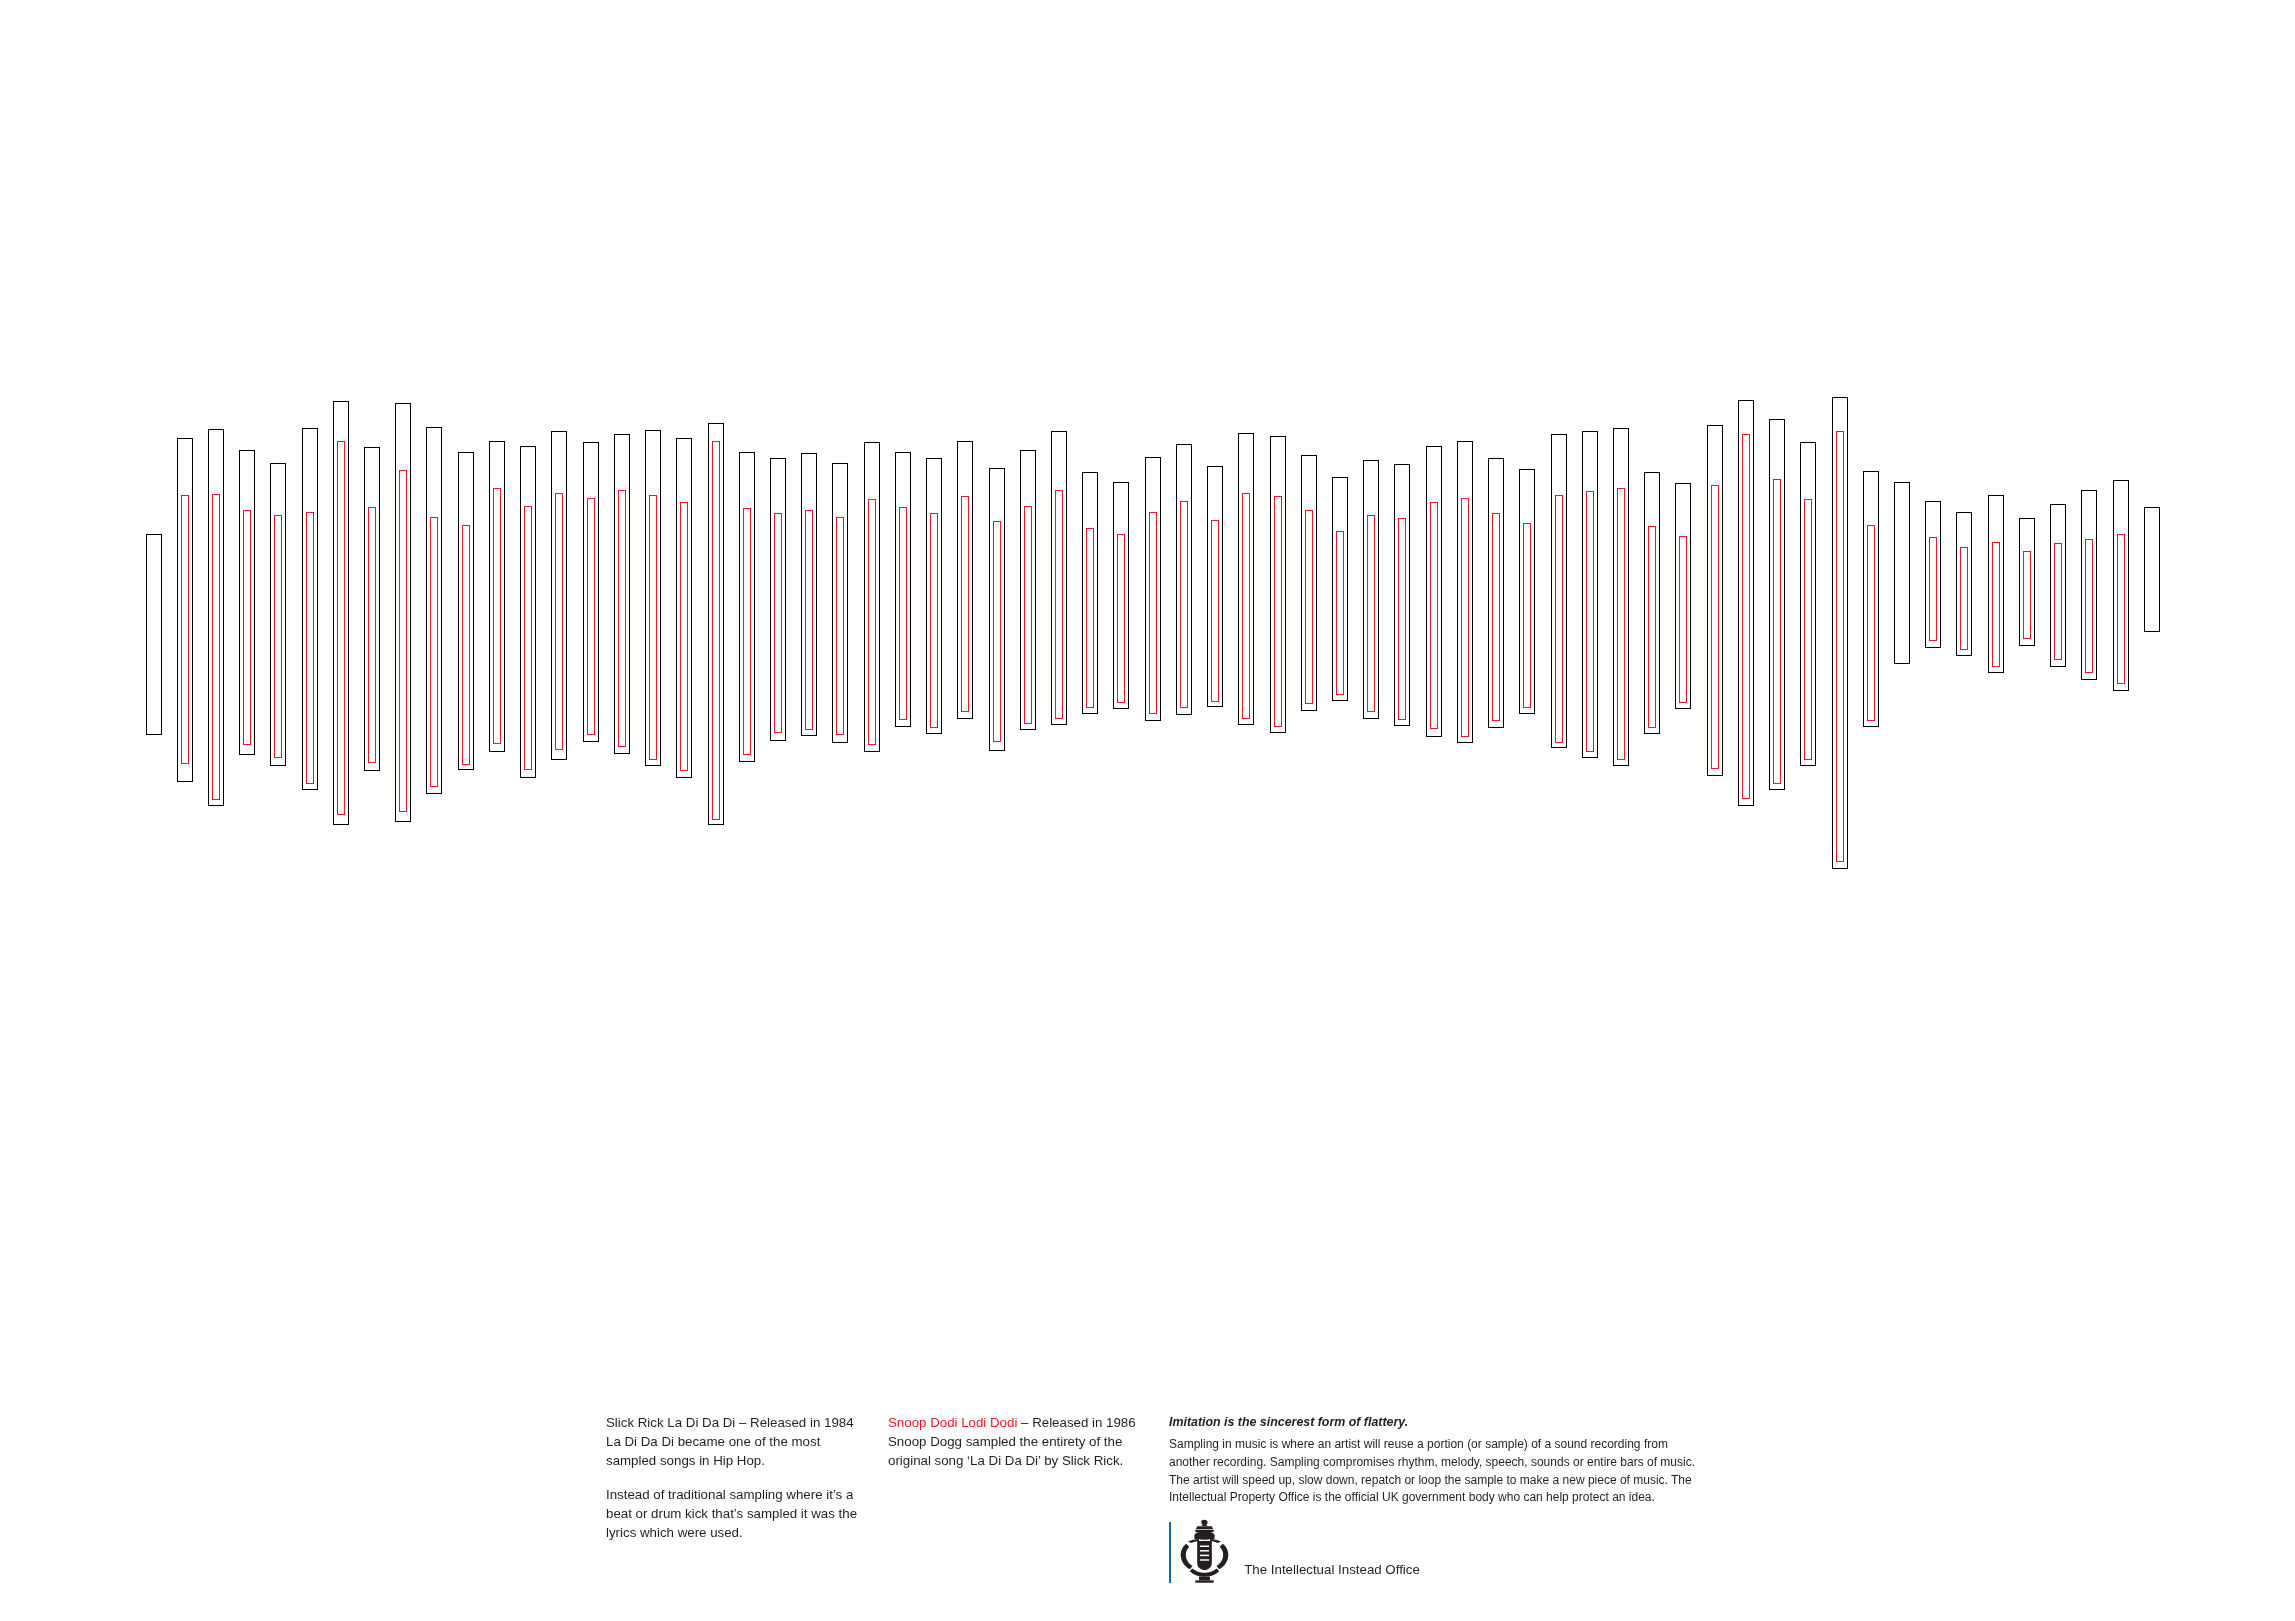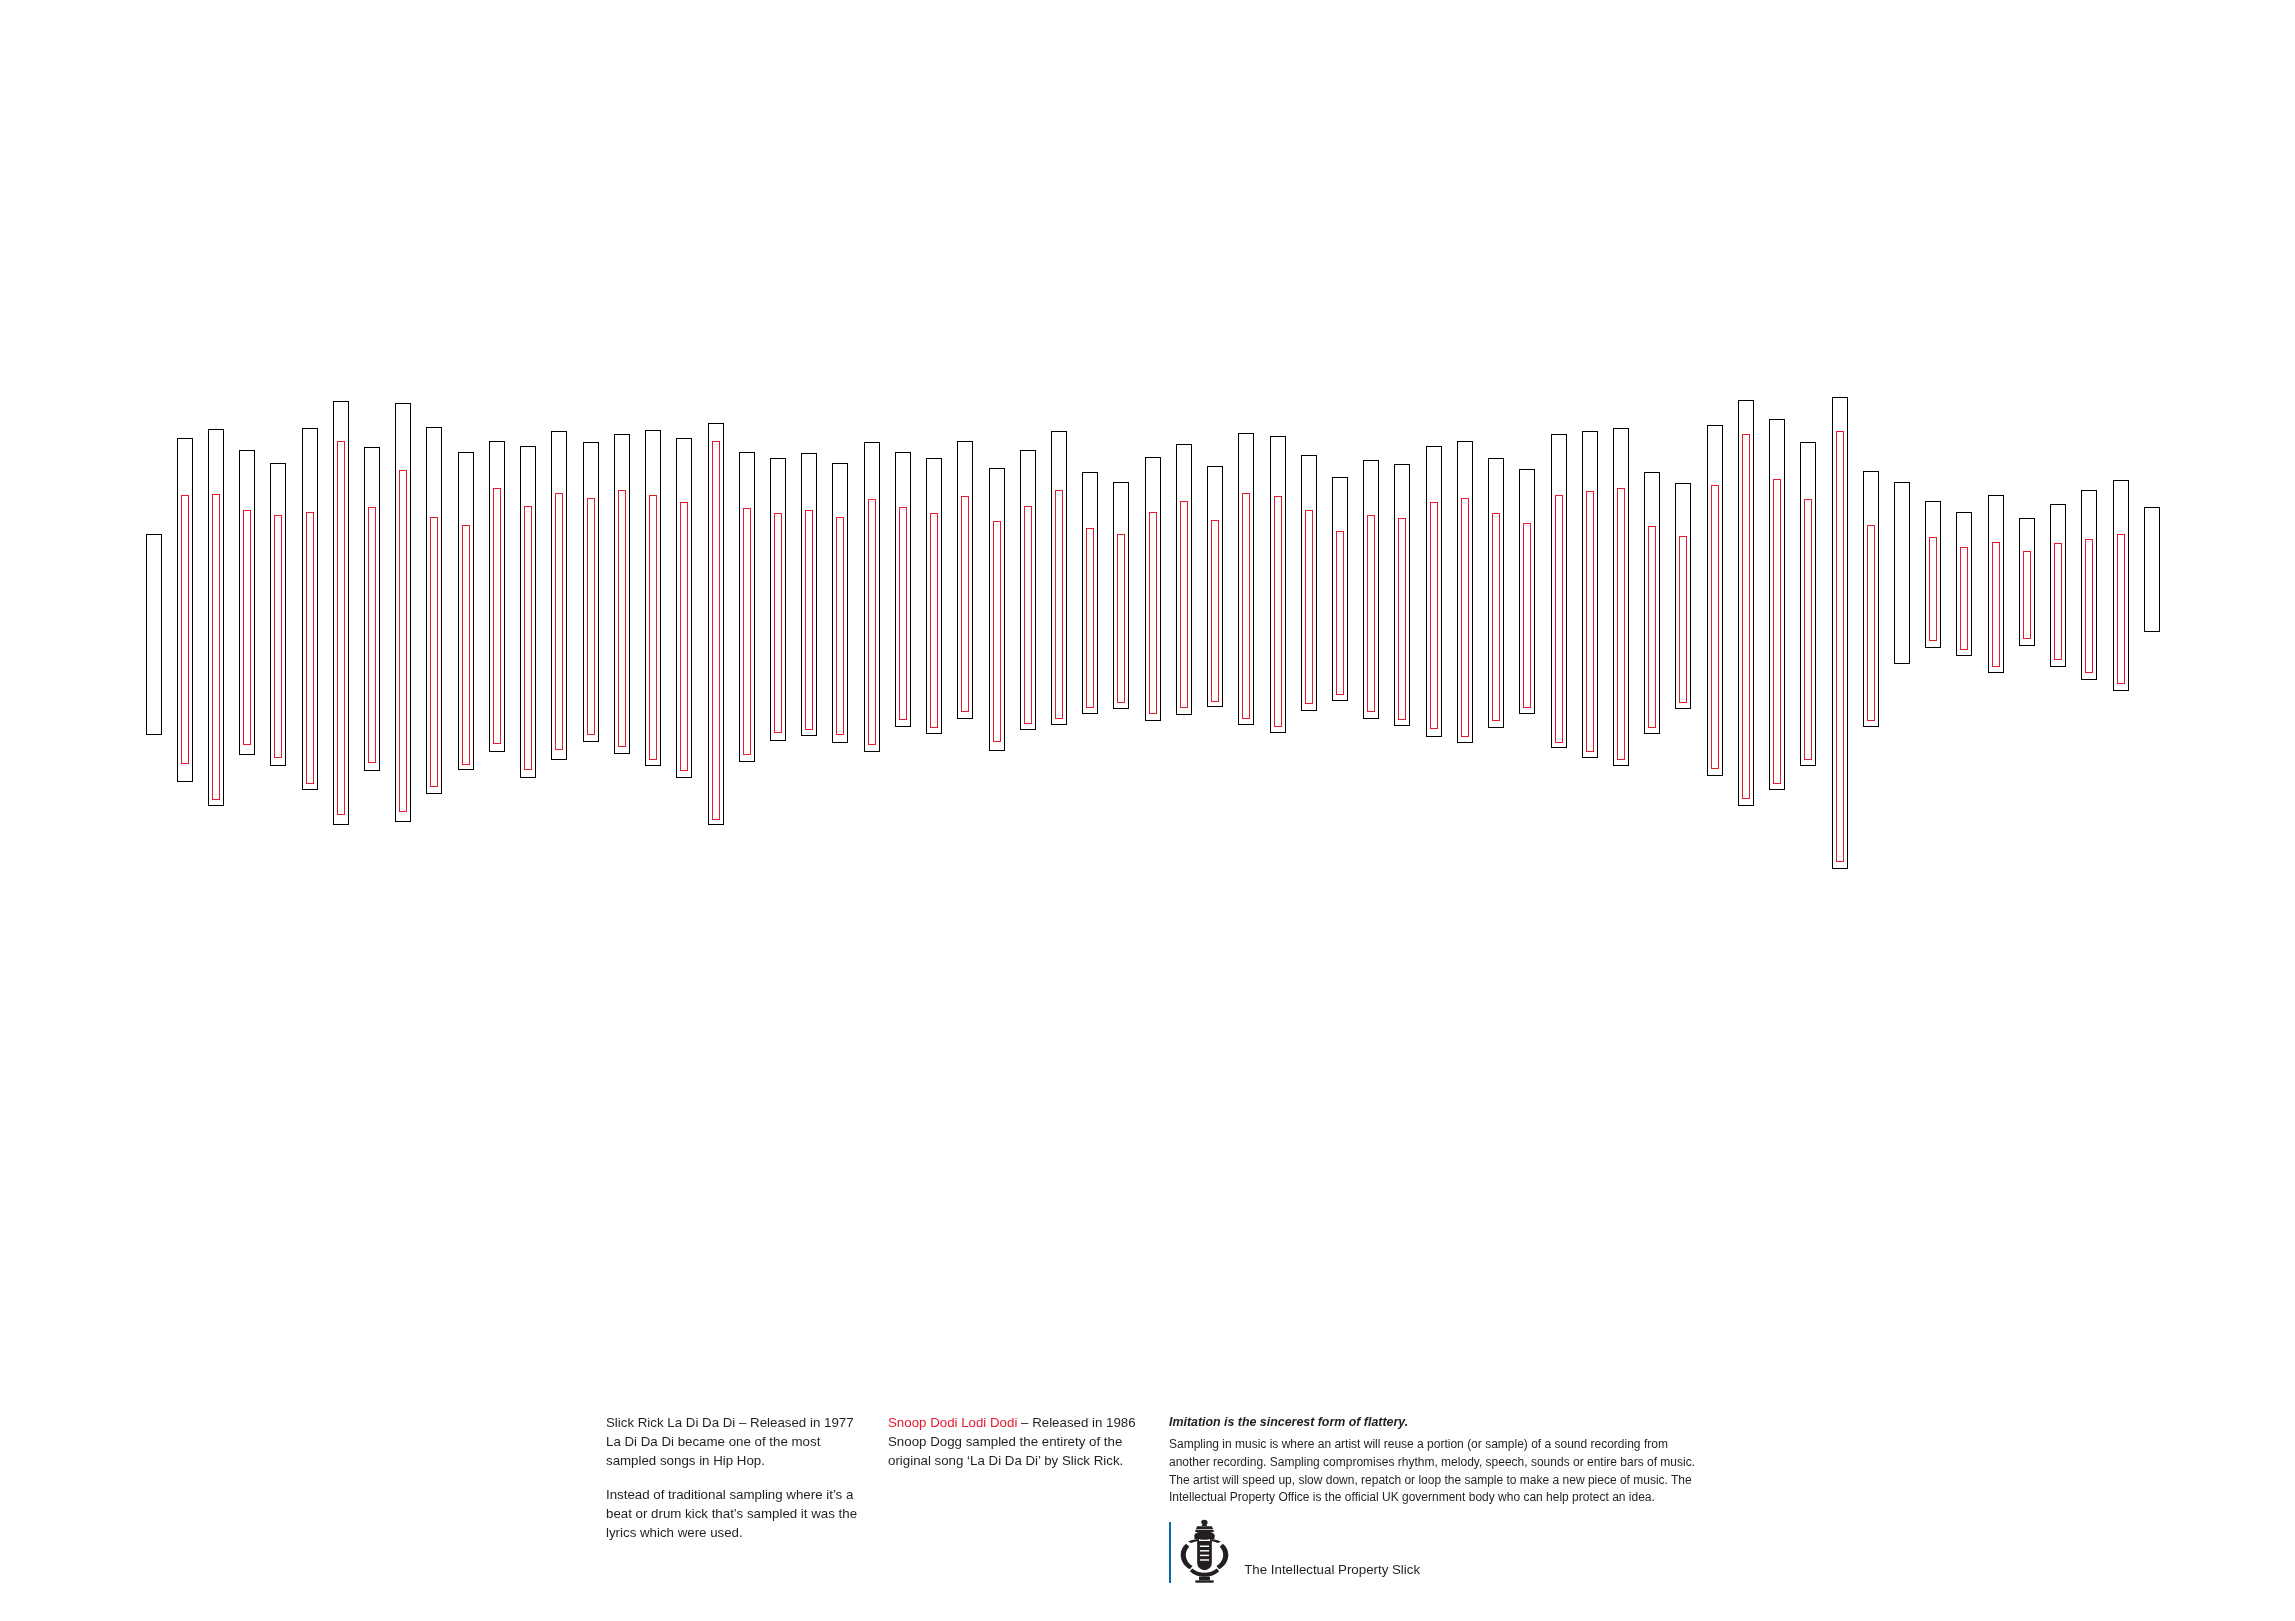--- a/index.html
+++ b/index.html
@@ -378,21 +378,21 @@
         <div class="bar-black" style="top: 85px; height: 211px; border-color: rgb(0, 0, 0);"></div>
         <div class="bar-red" style="top: 139px; height: 150px; border-color: rgb(232, 25, 44);"></div>
       </div>
       <div class="bar-group" style="left: 2006px; width: 16px;">
         <div class="bar-black" style="top: 112px; height: 125px; border-color: rgb(0, 0, 0);"></div>
       </div>
     </div>
 
   <div id="captions">
     <div class="col" id="col-1">
-      <p>Slick Rick La Di Da Di – Released in 1977 La Di Da Di became one of the most sampled songs in Hip Hop.</p>
+      <p>Slick Rick La Di Da Di – Released in 1984 La Di Da Di became one of the most sampled songs in Hip Hop.</p>
       <p>Instead of traditional sampling where it’s a beat or drum kick that’s sampled it was the lyrics which were used.</p>
     </div>
 
     <div class="col" id="col-2">
       <p><span class="red-title">Snoop Dodi Lodi Dodi</span><span> – Released in 1986 Snoop Dogg sampled the entirety of the original song ‘La Di Da Di’ by Slick Rick.</span></p>
     </div>
 
     <div class="col" id="col-3">
       <p class="head">Imitation is the sincerest form of flattery.</p>
       <p class="body">Sampling in music is where an artist will reuse a portion (or sample) of a sound recording from another recording. Sampling compromises rhythm, melody, speech, sounds or entire bars of music. The artist will speed up, slow down, repatch or loop the sample to make a new piece of music. The Intellectual Property Office is the official UK government body who can help protect an idea.</p>
@@ -419,17 +419,17 @@
           <path d="M22 68h20v2.6H22z"></path>
         </g>
         <g fill="#ffffff">
           <rect x="27" y="30" width="10" height="1.6"></rect>
           <rect x="27" y="35" width="10" height="1.6"></rect>
           <rect x="27" y="40" width="10" height="1.6"></rect>
           <rect x="27" y="45" width="10" height="1.6"></rect>
         </g>
       </svg>
     </div>
-    <div id="ipo-name">The Intellectual Property Slick</div>
+    <div id="ipo-name">The Intellectual Instead Office</div>
   </div>
 
 </div>
 
 
 </body></html>

